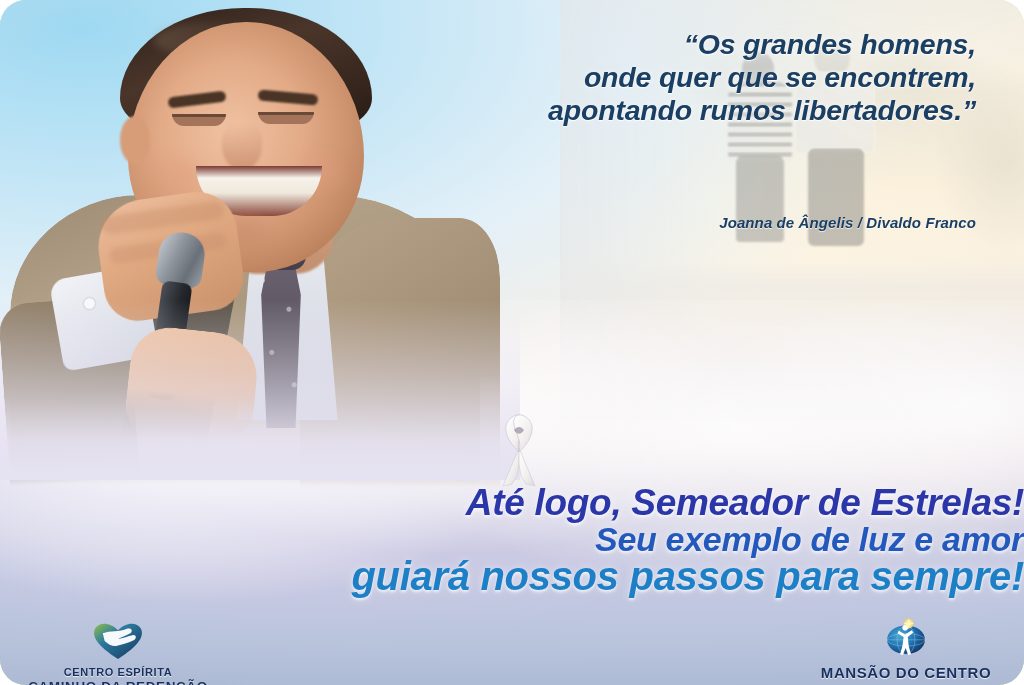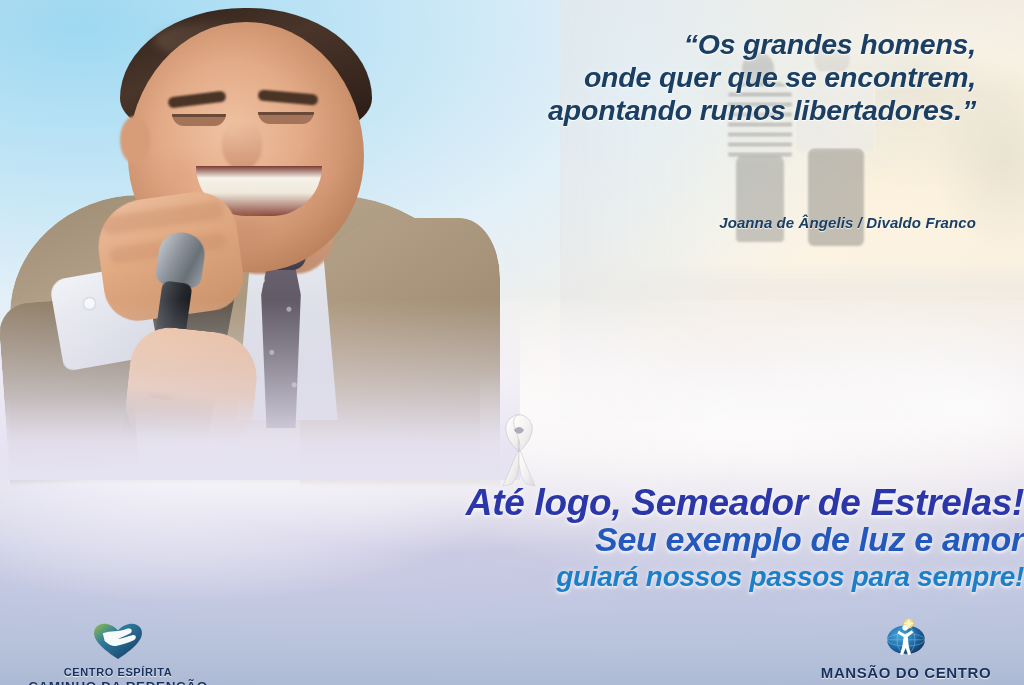--- a/index.html
+++ b/index.html
@@ -7,20 +7,21 @@
     padding: 0;
     background: #ffffff;
   }
   #poster {
     position: relative;
     width: 1024px;
     height: 685px;
     overflow: hidden;
     font-family: "Liberation Sans", sans-serif;
     background: #bef264;
+    border-radius: 26px;
   }
 
   
   .bg-layer { position: absolute; inset: 0; }
 
   .bg-sky {
     background:
       radial-gradient(120% 90% at 8% 4%, #9ed9f2 0%, #bfe4f5 22%, #e3f0f8 45%, rgba(240,246,250,0) 70%),
       radial-gradient(90% 70% at 92% 6%, #fdf6e6 0%, #fbf1dd 30%, rgba(250,240,220,0) 65%),
       radial-gradient(110% 80% at 75% 30%, #fdf8ec 0%, #f7ecdf 35%, rgba(247,236,223,0) 70%),
@@ -284,21 +285,21 @@
     left: 0; right: 0; top: 484px;
     text-align: right;
     font-style: italic;
     font-weight: bold;
     line-height: 37px;
     letter-spacing: -.3px;
     text-shadow: 0 2px 3px rgba(255,255,255,.7), 0 0 10px rgba(255,255,255,.5);
   }
   .headline .h1 { display:block; font-size: 37px; color: #2b36a8; }
   .headline .h2 { display:block; font-size: 34px; color: #2358bd; }
-  .headline .h3 { display:block; font-size: 28px; color: #1d7fc6; margin-left: 42px; }
+  .headline .h3 { display:block; font-size: 40px; color: #1d7fc6; margin-left: 42px; }
 
   
   .logo-left { position:absolute; left: 8px; top: 620px; width: 220px; text-align:center; }
   .logo-right { position:absolute; right: 8px; top: 618px; width: 220px; text-align:center; }
   .logo-cap {
     color: #17305e; font-weight: bold; letter-spacing: .6px;
     text-shadow: 0 1px 1px rgba(255,255,255,.8);
   }
   .logo-left .cap1 { font-size: 11px; line-height: 13px; }
   .logo-left .cap2 { font-size: 13.5px; line-height: 15px; }

